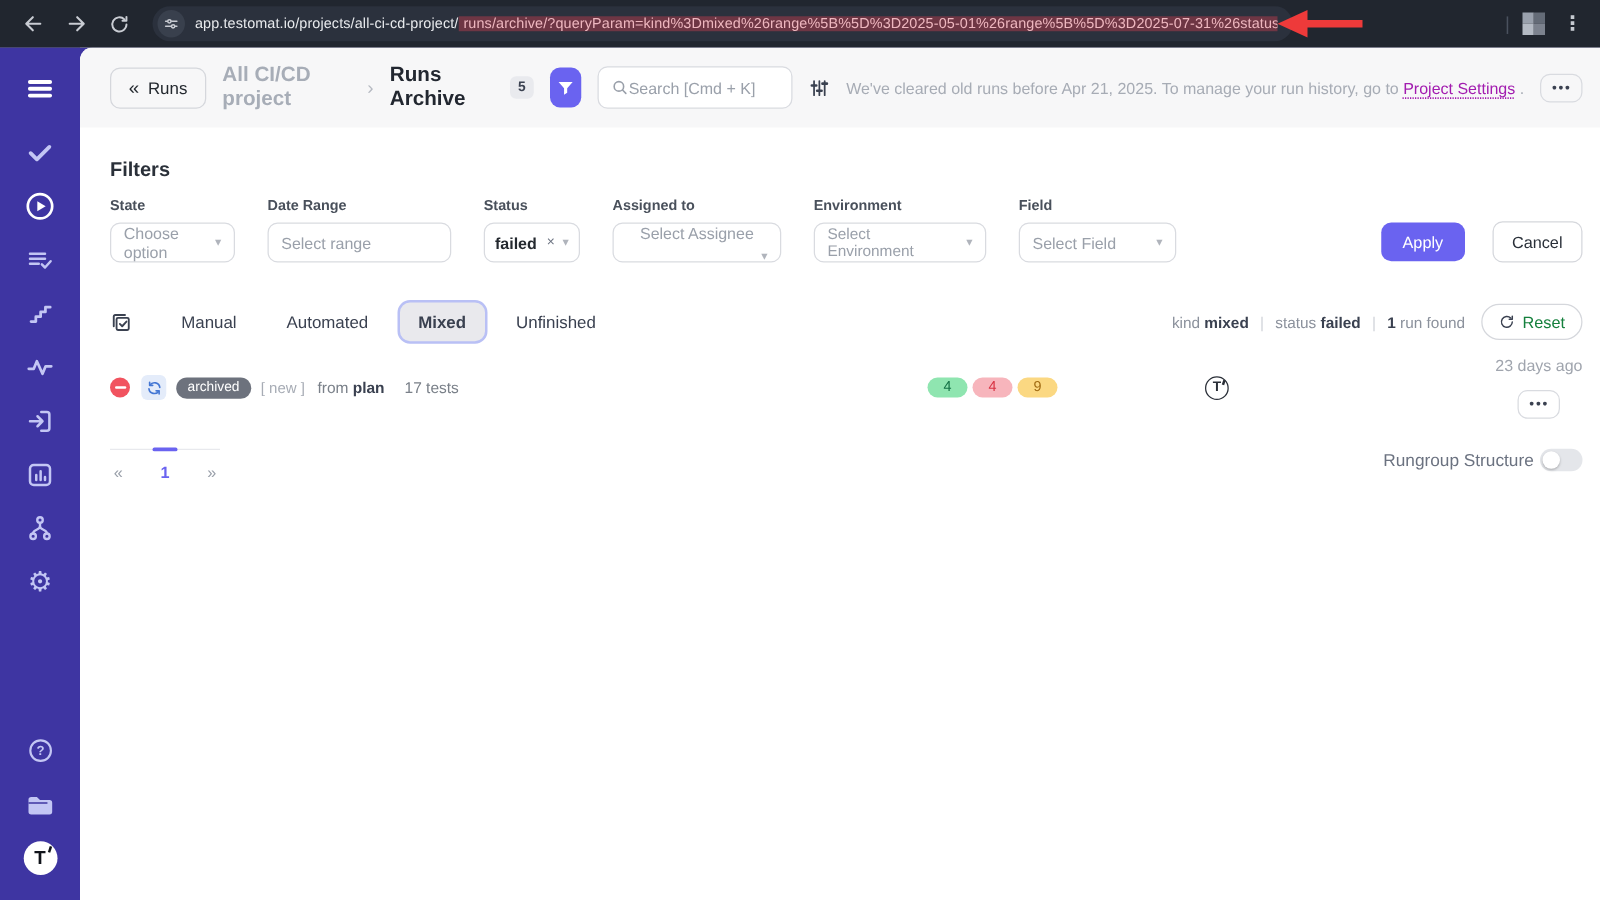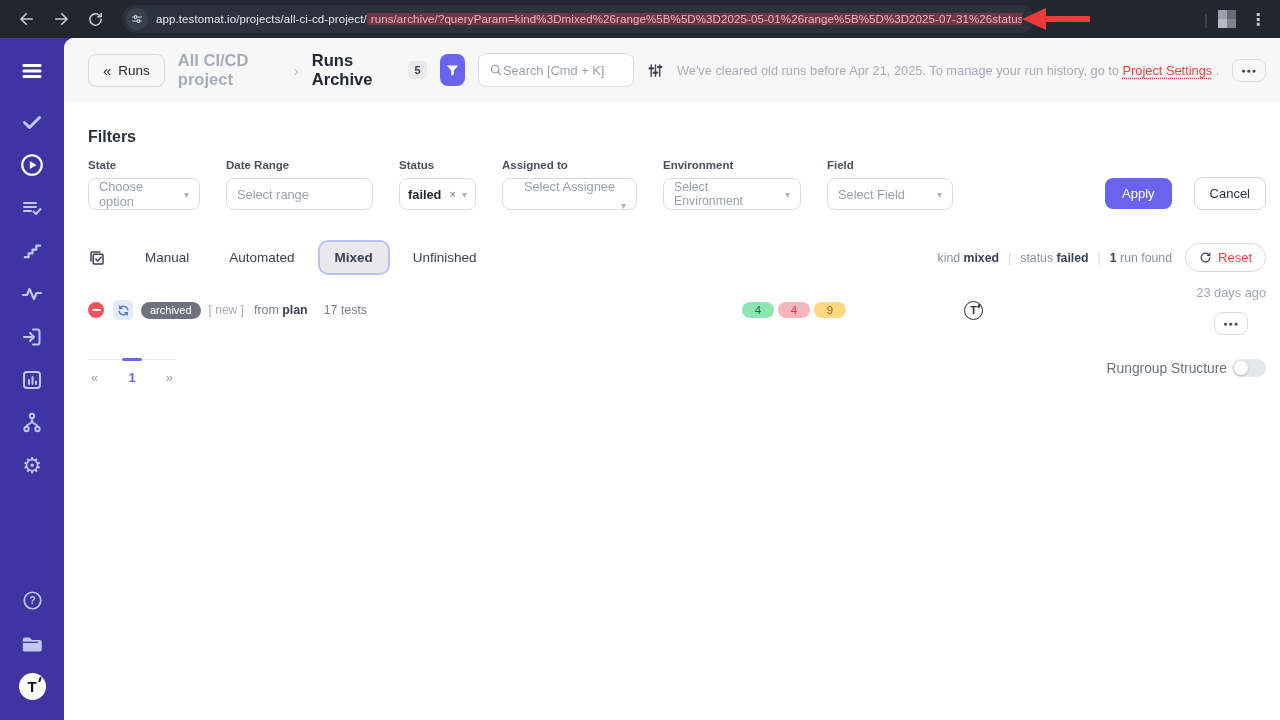--- a/index.html
+++ b/index.html
@@ -39,21 +39,21 @@
   .chev2 { font-size:15px; color:#24292f; }
   .crumb-project { font-size:16.5px; font-weight:bold; color:#a7adb7; }
   .crumb-sep { font-size:15px; color:#b6bac2; }
   .crumb-page { font-size:16.5px; font-weight:bold; color:#222730; }
   .count-badge { background:#e9eaee; border-radius:5px; font-size:11px; font-weight:bold; color:#3a4150; padding:3px 6px; }
   .filter-btn { width:32px; height:32px; border-radius:8px; background:#6a63f0; border:none; display:flex; align-items:center; justify-content:center; cursor:pointer; }
   .search-box { width:168px; height:34px; background:#fff; border:1px solid #d9dbe0; border-radius:8px; display:flex; align-items:center; padding:0 10px; }
   .search-box input { border:none; outline:none; width:120px; font-size:12.8px; color:#3a4150; background:transparent; font-family:inherit; }
   .search-box input::placeholder { color:#9aa0aa; }
   .notice { margin-left:auto; font-size:12.8px; color:#a7acb5; white-space:nowrap; }
-  .notice a { color:#ef4444; text-decoration:underline dotted; text-underline-offset:3px; cursor:pointer;margin-top:20px; }
+  .notice a { color:#a21caf; text-decoration:underline dotted; text-underline-offset:3px; cursor:pointer;margin-top:20px; }
   .more-btn { border:1px solid #d9dbe0; border-radius:8px; background:transparent; color:#3a4150; font-size:10px; letter-spacing:1px; padding:7px 8px; cursor:pointer; line-height:1; }
 
   
   .content { padding:26px 14px 0 24px; flex:1; position:relative; }
   .filters-title { font-size:16px; font-weight:bold; color:#2a3039; }
   .filter-row { display:flex; align-items:flex-end; margin-top:13px; gap:26px; }
   .ffield label { display:block; font-size:11.5px; font-weight:bold; color:#49505b; margin-bottom:7px; }
   .fcontrol { height:32px; border:1px solid #d9dbe0; border-radius:8px; background:#fff; display:flex; align-items:center; padding:0 10px; font-size:12.8px; color:#9aa0aa; gap:6px; cursor:pointer; }
   .fcontrol .caret { margin-left:auto; color:#b0b4bc; font-size:10px; }
   .chip-val { color:#24292f; font-weight:bold; font-size:12.8px; }
@@ -62,21 +62,21 @@
   .btn-apply { background:#6a63f0; color:#fff; border:none; border-radius:8px; padding:8px 17px; font-size:13px; cursor:pointer; font-family:inherit; }
   .btn-cancel { background:#fff; color:#2a3039; border:1px solid #d5d7dc; border-radius:8px; padding:8px 15px; font-size:13px; cursor:pointer; font-family:inherit; }
 
   .tabs-row { display:flex; align-items:center; margin-top:30px; }
   .tabs-icon { margin-right:22px; display:flex; cursor:pointer; }
   .tab { font-size:13.5px; color:#3a4150; padding:8px 15px; margin-right:6px; cursor:pointer; border-radius:10px; border:2px solid transparent; }
   .tab.active { background:#e9e9ed; border-color:#b9c0f5; font-weight:bold; }
   .summary { margin-left:auto; display:flex; align-items:center; gap:9px; font-size:12.3px; color:#8b919c; }
   .summary b { color:#3a4150; }
   .sum-div { color:#d0d3d9; }
-  .btn-reset { display:flex; align-items:center; gap:6px; border:1px solid #d5d7dc; background:#fff; border-radius:15px; padding:6px 13px; font-size:13px; color:#ef4444; cursor:pointer; margin-left:4px; font-family:inherit; }
+  .btn-reset { display:flex; align-items:center; gap:6px; border:1px solid #d5d7dc; background:#fff; border-radius:15px; padding:6px 13px; font-size:13px; color:#15803d; cursor:pointer; margin-left:4px; font-family:inherit; }
 
   
   .run-row { display:flex; align-items:center; margin-top:20px; position:relative; height:30px; }
   .st-circle { width:16px; height:16px; border-radius:50%; background:#f1535f; position:relative; flex:none; }
   .st-circle::after { content:""; position:absolute; left:3.5px; top:7px; width:9px; height:2.2px; background:#fff; border-radius:1px; }
   .sync-badge { width:20px; height:20px; border-radius:5px; background:#e4ecfa; display:flex; align-items:center; justify-content:center; margin-left:9px; flex:none; }
   .run-title { font-size:13.8px; color:#2a3039; margin-left:10px; cursor:pointer; }
   .pill-archived { background:#6d727d; color:#fff; font-size:11px; border-radius:9px; padding:2.5px 9px; margin-left:8px; }
   .tag-new { color:#a7acb5; font-size:12px; margin-left:8px; }
   .from-txt { color:#7a8089; font-size:12.4px; margin-left:10px; }
@@ -263,21 +263,21 @@
       <span class="notice"><span>We've cleared old runs before Apr 21, 2025. To manage your run history, go to</span> <a>Project Settings</a> <span>.</span></span>
       <button class="more-btn" style="font-size:7px;"><span>●●●</span></button>
     </div>
 
     <div class="content">
       <div class="filters-title">Filters</div>
 
       <div class="filter-row">
         <div class="ffield">
           <label>State</label>
-          <div class="fcontrol" style="width:112px;">
+          <div class="fcontrol" style="width:100px;">
             <span>Choose option</span>
             <span class="caret">▾</span>
           </div>
         </div>
         <div class="ffield">
           <label>Date Range</label>
           <div class="fcontrol" style="width:147px;">
             <span>Select range</span>
           </div>
         </div>

